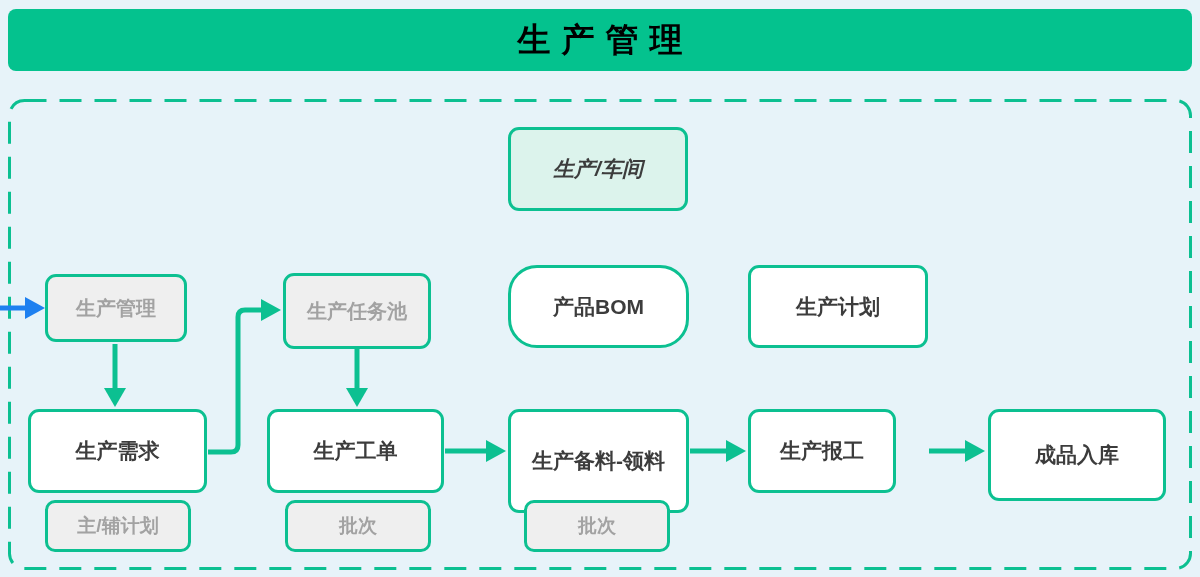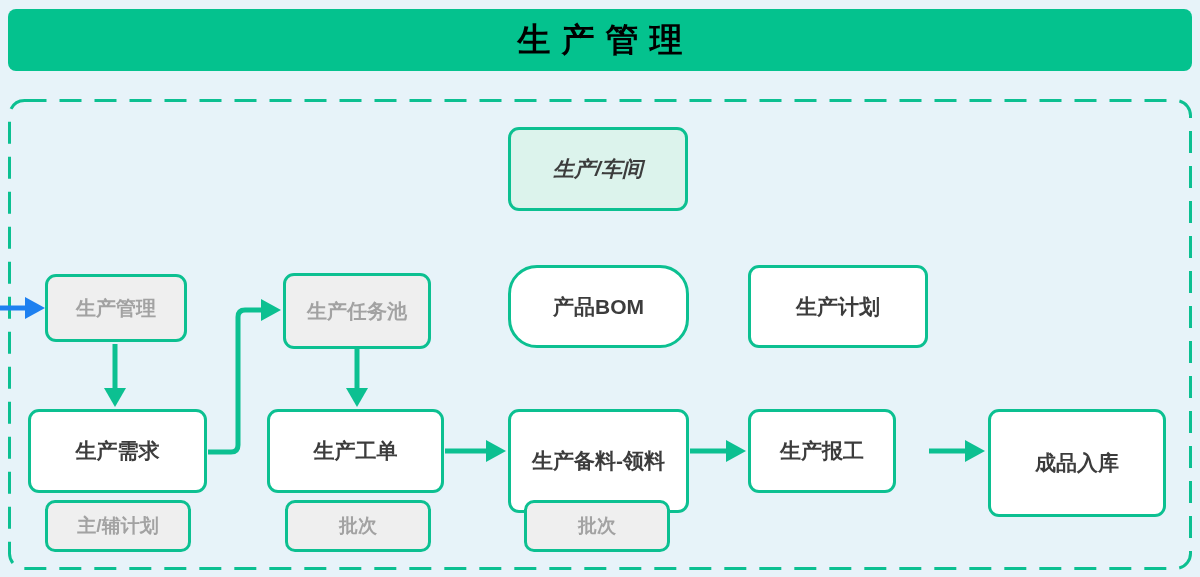--- a/index.html
+++ b/index.html
@@ -34,21 +34,21 @@
 
   .n-shop{left:508px;top:127px;width:180px;height:84px;font-style:italic;}
   .n-demand{left:45px;top:274px;width:142px;height:68px;}
   .n-taskpool{left:283px;top:273px;width:148px;height:76px;}
   .n-bom{left:508px;top:265px;width:181px;height:83px;border-radius:29px;}
   .n-pinfo{left:748px;top:265px;width:180px;height:83px;}
   .n-plan{left:28px;top:409px;width:179px;height:84px;}
   .n-workorder{left:267px;top:409px;width:177px;height:84px;}
   .n-material{left:508px;top:409px;width:181px;height:104px;font-size:20px;}
   .n-report{left:748px;top:409px;width:148px;height:84px;text-align:center;}
-  .n-stockin{left:988px;top:409px;width:178px;height:108px;}
+  .n-stockin{left:988px;top:409px;width:178px;height:92px;}
   .n-plansub{left:45px;top:500px;width:146px;height:52px;text-align:right;}
   .n-batch1{left:285px;top:500px;width:146px;height:52px;}
   .n-batch2{left:524px;top:500px;width:146px;height:52px;}
 
   svg.overlay{position:absolute;left:0;top:0;width:1200px;height:577px;pointer-events:none;}
   .dashed-frame{fill:none;stroke:var(--green);stroke-width:3;stroke-dasharray:22 13;}
   .g-arrow{fill:none;stroke:var(--green);stroke-width:5;}
   .b-arrow{fill:none;stroke:var(--blue);stroke-width:5;}
   .g-head{fill:var(--green);}
   .b-head{fill:var(--blue);}

